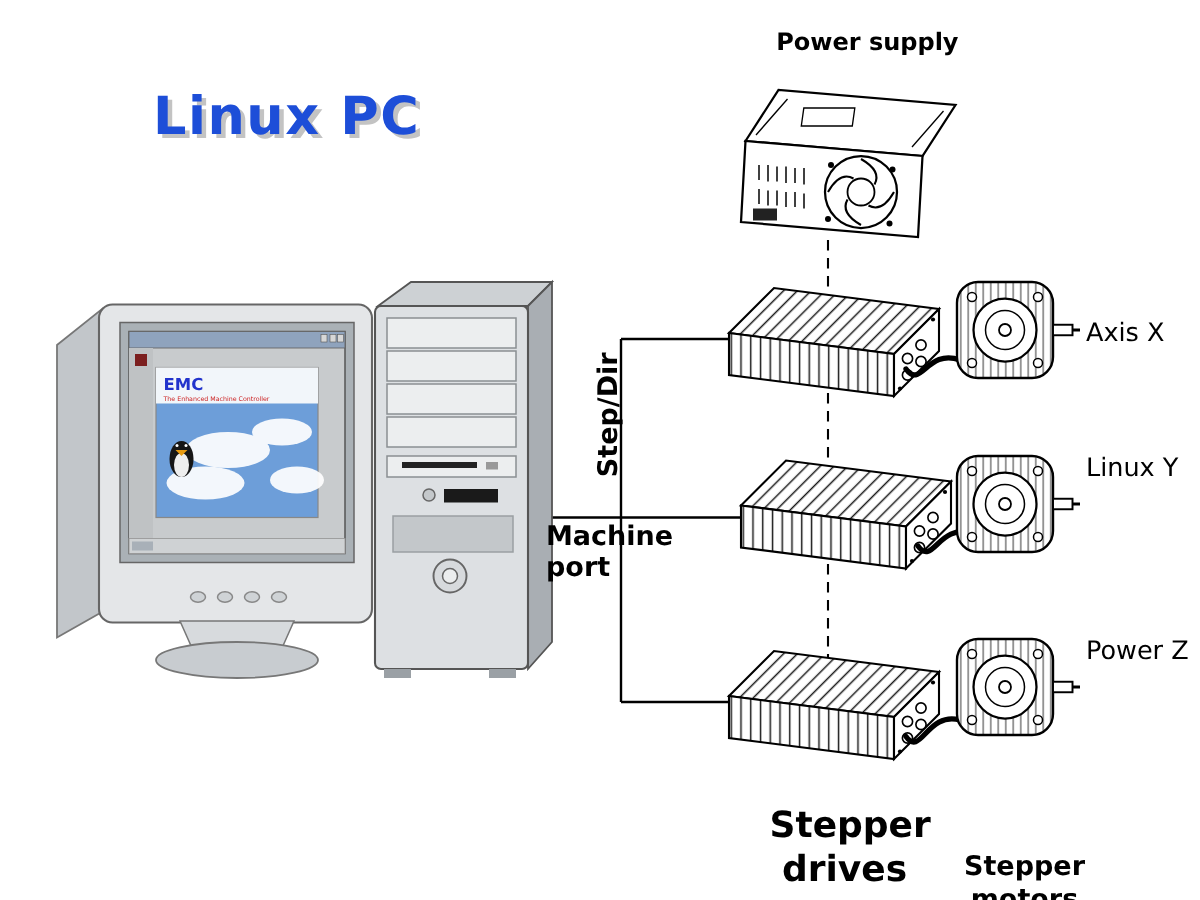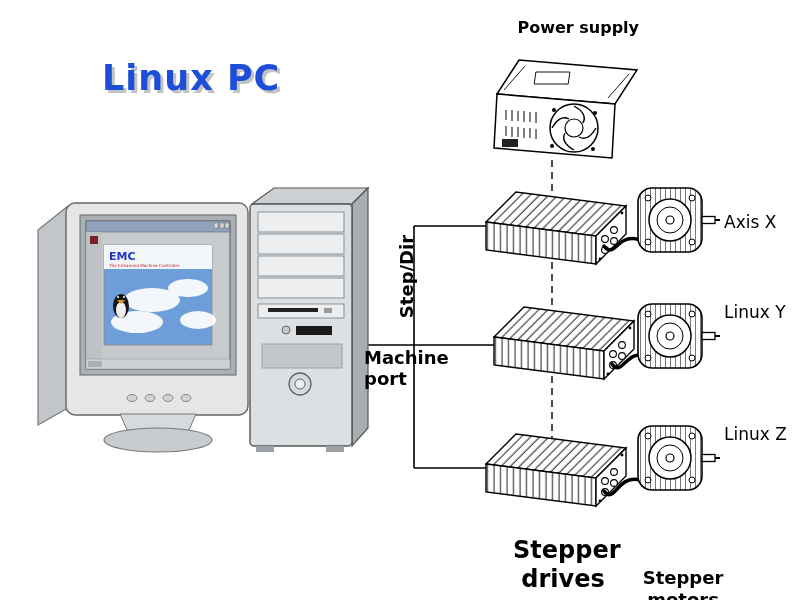--- a/index.html
+++ b/index.html
@@ -224,15 +224,15 @@
 <div id="parallel-port-label" class="lbl">Machine port</div>
 
 <div id="stepper-drives-label" class="lbl">Stepper drives</div>
 
 <div id="stepper-motors-label" class="lbl">Stepper motors</div>
 
 <div id="axis-x-label" class="lbl axis-label">Axis X</div>
 
 <div id="axis-y-label" class="lbl axis-label">Linux Y</div>
 
-<div id="axis-z-label" class="lbl axis-label">Linux Z</div>
+<div id="axis-z-label" class="lbl axis-label">Power Z</div>
 
 </div>
 
 </body></html>

